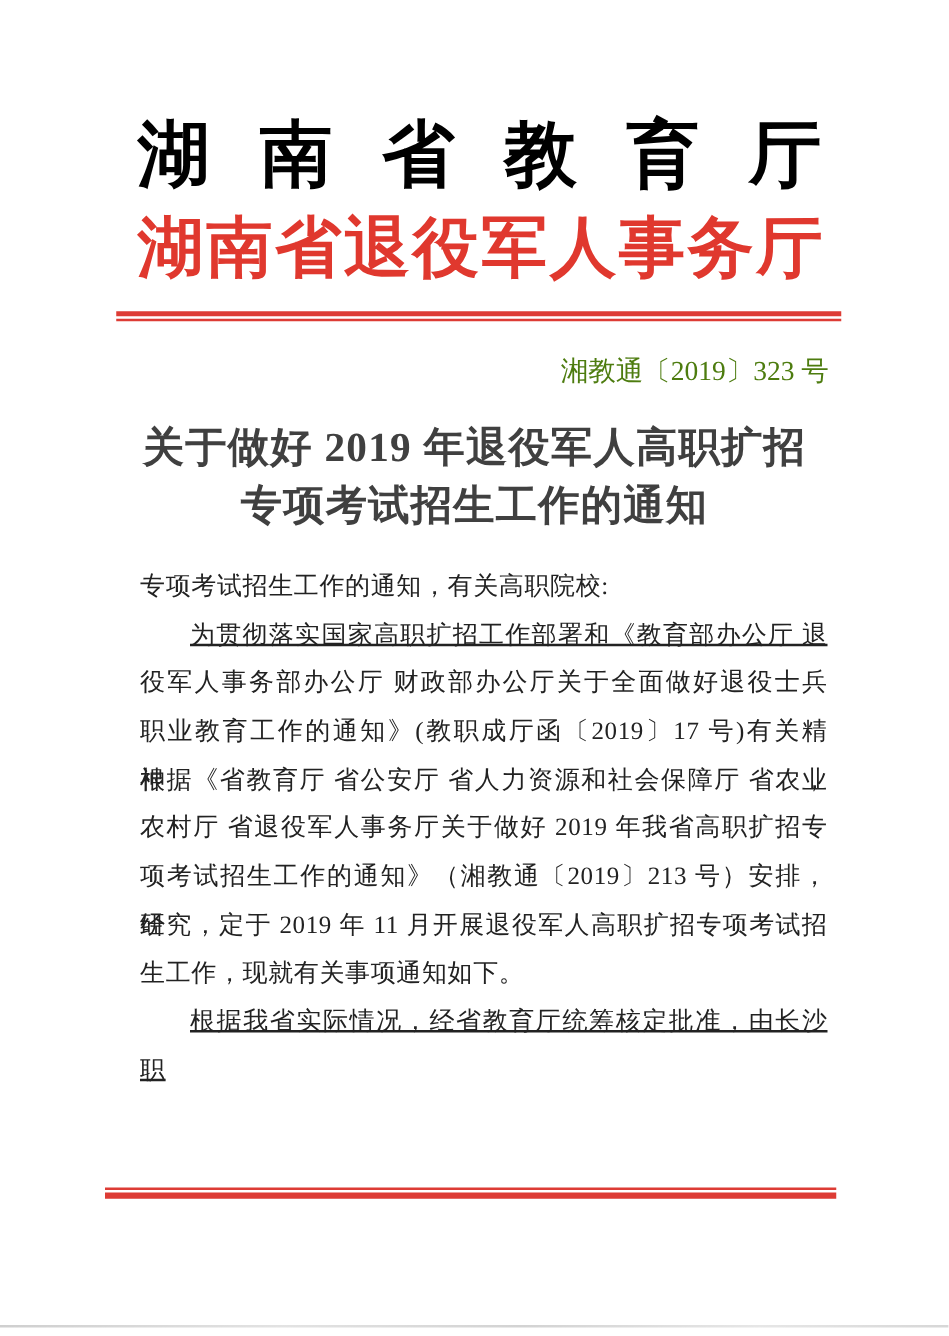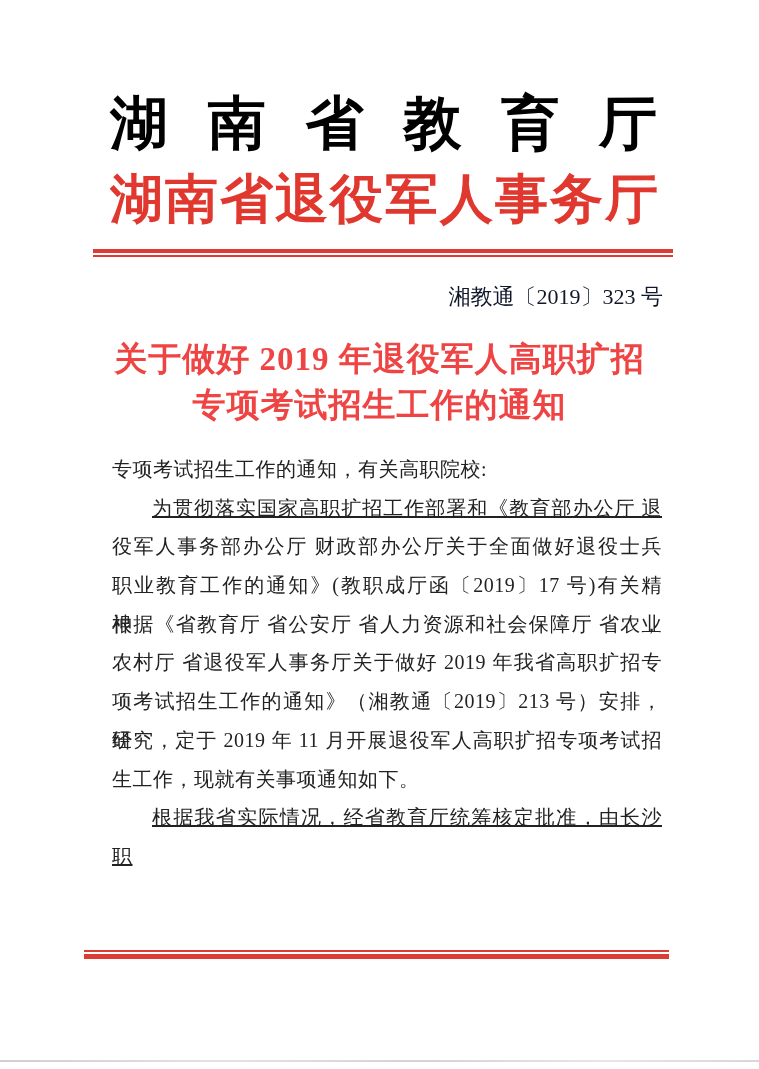--- a/index.html
+++ b/index.html
@@ -24,27 +24,27 @@
     font-size:53px;line-height:66px;font-weight:bold;color:#e0382e;
     text-align:justify;text-align-last:justify;
   }
   .rule-top{
     position:absolute;top:249px;left:93px;width:580px;height:8px;
     border-top:4px solid #dd3c35;border-bottom:2px solid #dd3c35;
     box-sizing:border-box;
   }
   .doc-number{
     position:absolute;top:282px;left:0;width:663px;
-    font-size:22px;line-height:30px;text-align:right;color:#0f172a;
+    font-size:22px;line-height:30px;text-align:right;color:#4d7c0f;
   }
   
   .title{
     position:absolute;top:336px;left:0;width:759px;
     font-size:33px;line-height:46px;font-weight:bold;text-align:center;
-    color:#ef4444;letter-spacing:1px;
+    color:#404040;letter-spacing:1px;
   }
   
   .body{
     position:absolute;top:450px;left:112px;width:550px;
     font-size:20px;color:#222222;
   }
   .bline{
     height:38.7px;line-height:38.7px;
     letter-spacing:0.5px;
   }

